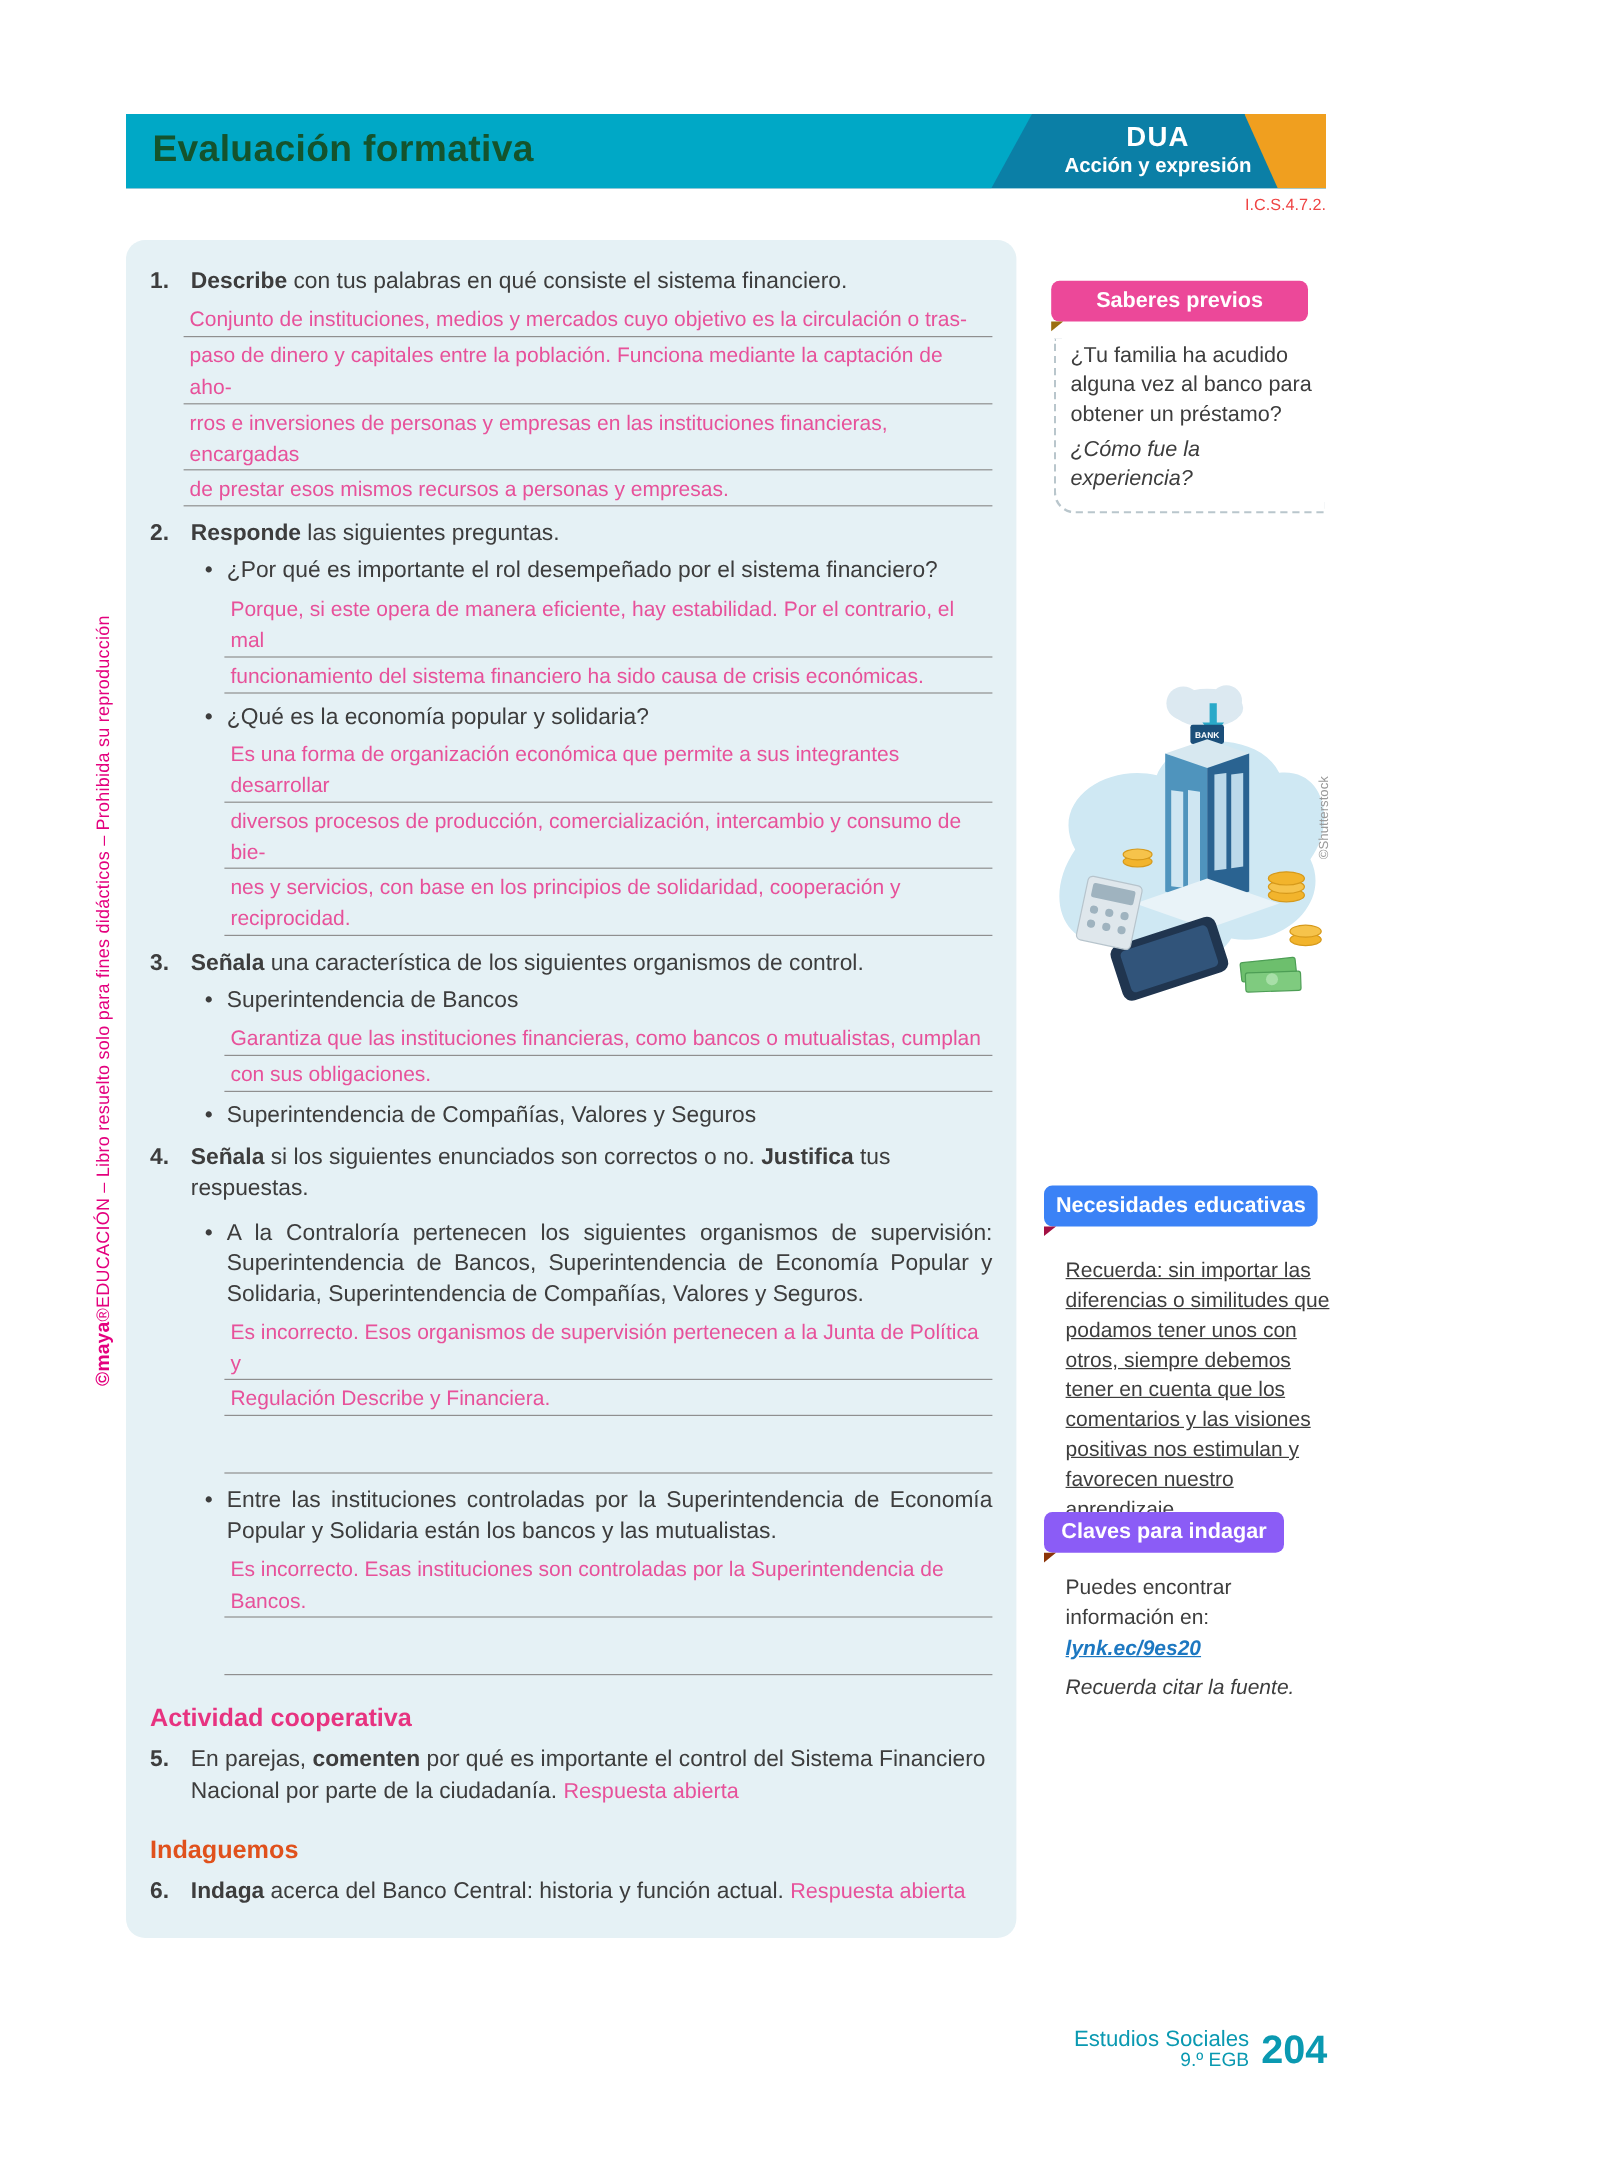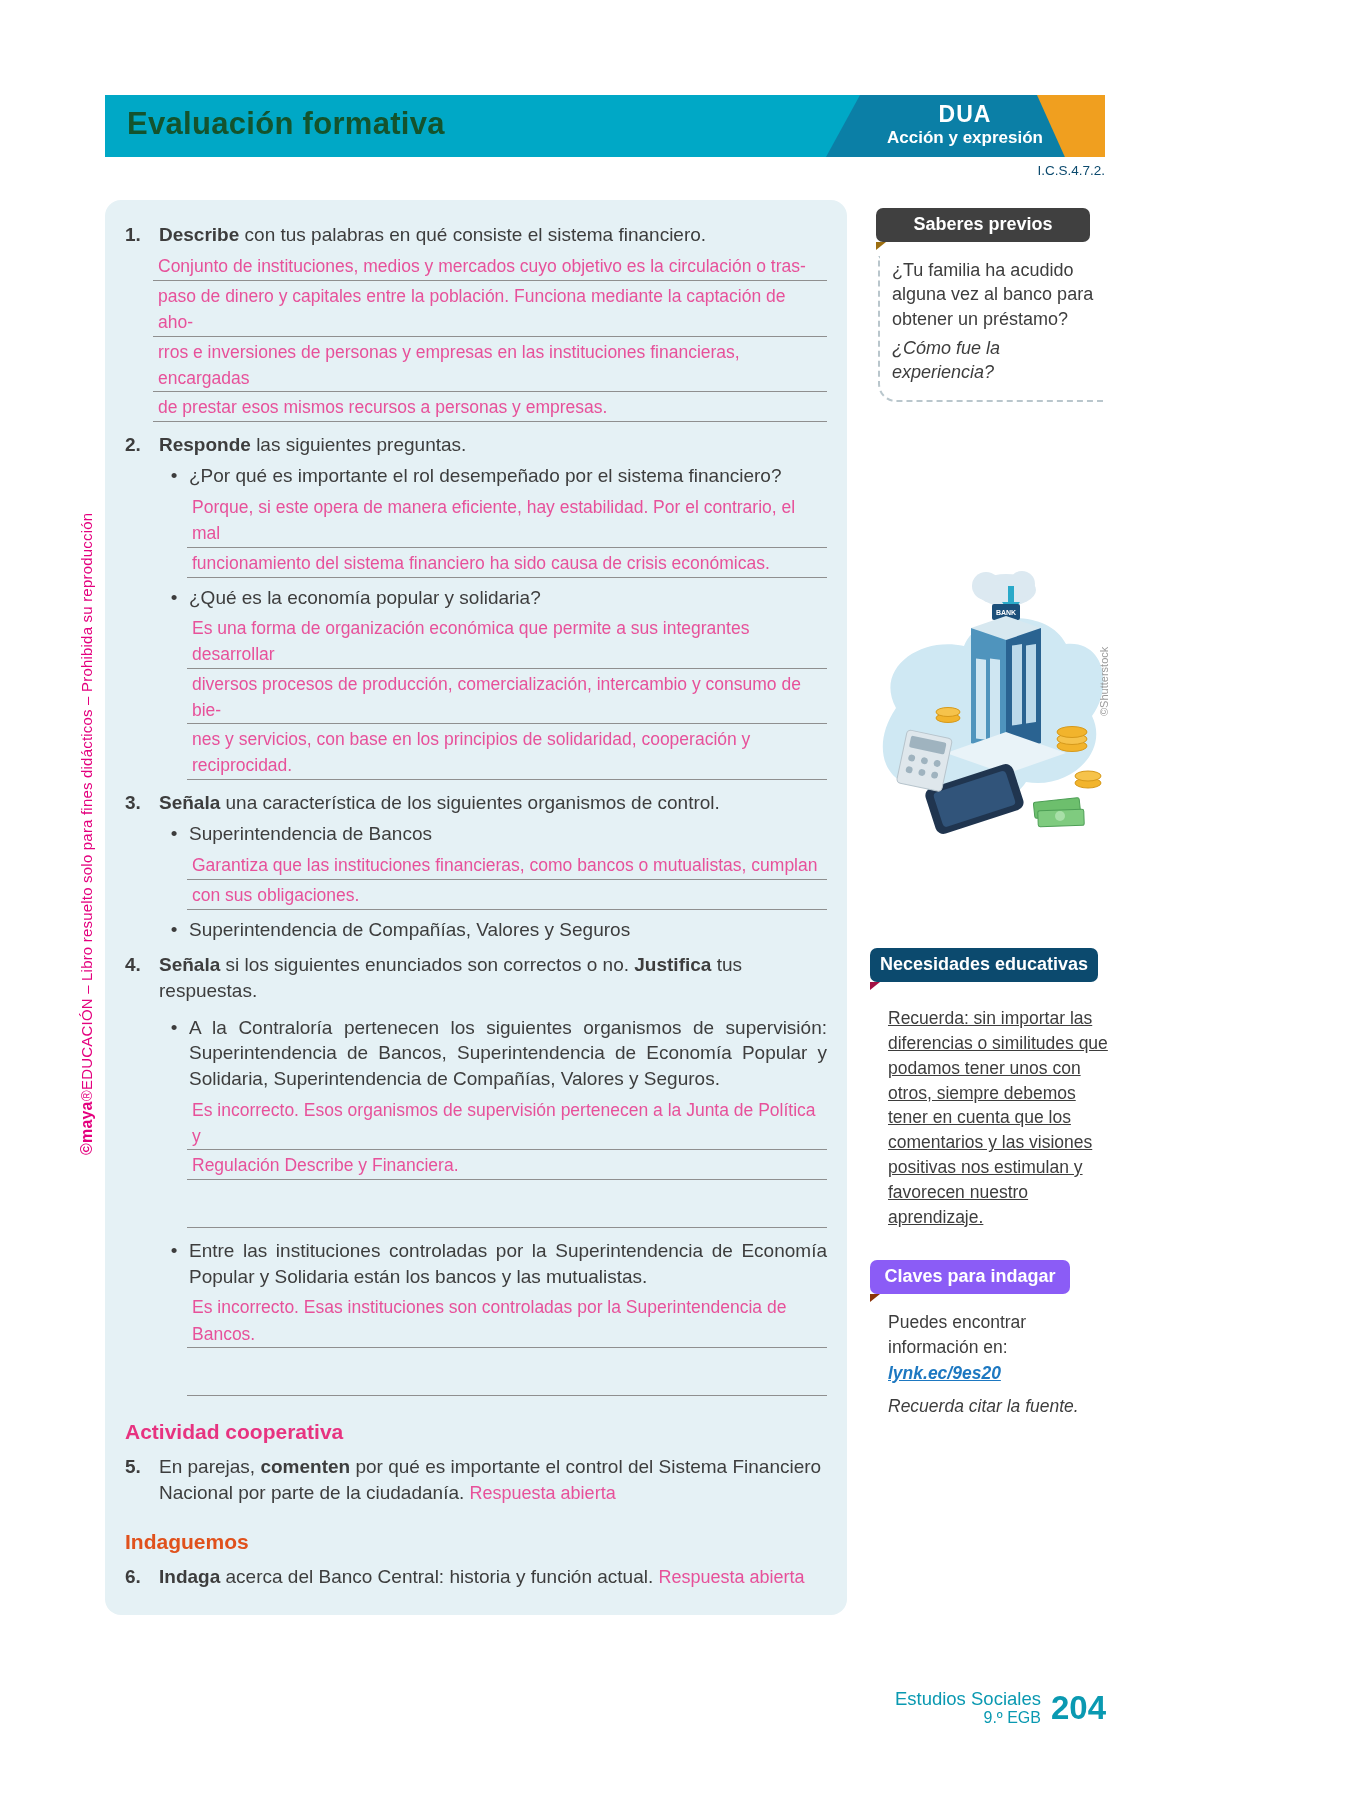--- a/index.html
+++ b/index.html
@@ -11,21 +11,21 @@
   .header { position:absolute; left:105px; top:95px; width:1000px; height:62px; }
   .header-dark { position:absolute; inset:0; background:#0b7fa6; }
   .header-orange { position:absolute; right:0; top:0; width:68px; height:100%; background:#f09f1f;
     clip-path:polygon(0 0,100% 0,100% 100%,41% 100%); }
   .header-light { position:absolute; left:0; top:0; width:755px; height:100%; background:#00a8c6;
     clip-path:polygon(0 0,755px 0,721px 100%,0 100%); }
   .header-title { position:absolute; left:22px; top:11px; color:#14532d; font-size:31px; font-weight:bold; letter-spacing:.3px; }
   .dua { position:absolute; left:735px; top:6px; width:250px; text-align:center; color:#fff; }
   .dua-main { font-size:23px; font-weight:bold; letter-spacing:1px; }
   .dua-sub { font-size:17px; font-weight:bold; }
-  .ics { position:absolute; top:163px; left:855px; width:250px; text-align:right; color:#0c4a6e; font-size:13.5px; }
+  .ics { position:absolute; top:163px; left:855px; width:250px; text-align:right; color:#ef4444; font-size:13.5px; }
 
   
   .side-rotated { position:absolute; left:78px; top:1155px; transform-origin:0 0; transform:rotate(-90deg);
     white-space:nowrap; font-size:15px; color:#e4007e; letter-spacing:.2px; }
   .side-rotated .brand { font-weight:bold; font-size:16px; }
 
   
   .main-box { position:absolute; left:105px; top:200px; width:742px; min-height:1256px;
     background:#e5f1f5; border-radius:16px; padding:22px 20px 24px; }
   .q-row { display:flex; font-size:19px; line-height:1.38; margin-top:10px; }
@@ -45,23 +45,23 @@
   .sec-heading { font-size:21px; font-weight:bold; margin-top:24px; margin-bottom:6px; }
   .sec-heading.pink { color:#e73380; }
   .sec-heading.orange { color:#e0511c; }
   .open-answer { color:#e7519a; font-size:18px; }
 
   
   .badge { position:relative; display:block; color:#fff; font-weight:bold; font-size:18px;
     text-align:center; padding:6px 8px 7px; border-radius:7px; }
   .badge::after { content:""; position:absolute; left:0; bottom:-8px;
     border-style:solid; border-width:8px 10px 0 0; }
-  .badge-gold { background:#404040; width:214px; }
+  .badge-gold { background:#ec4899; width:214px;margin-top:26px; }
   .badge-gold::after { border-color:#9c6e10 transparent transparent transparent; }
-  .badge-pink { background:#0c4a6e; width:228px; }
+  .badge-pink { background:#3b82f6; width:228px;margin-top:40px; }
   .badge-pink::after { border-color:#a31043 transparent transparent transparent; }
   .badge-brick { background:#8b5cf6; width:200px; }
   .badge-brick::after { border-color:#8c3409 transparent transparent transparent; }
 
   .saberes-wrap { position:absolute; left:876px; top:208px; width:236px; }
   .saberes-text { margin:14px 0 0 2px; padding:2px 0 16px 12px; width:226px;
     border-left:2px dashed #b9c6cc; border-bottom:2px dashed #b9c6cc; border-bottom-left-radius:18px;
     font-size:18px; line-height:1.35; }
   .saberes-italic { font-style:italic; margin-top:5px; }
 

